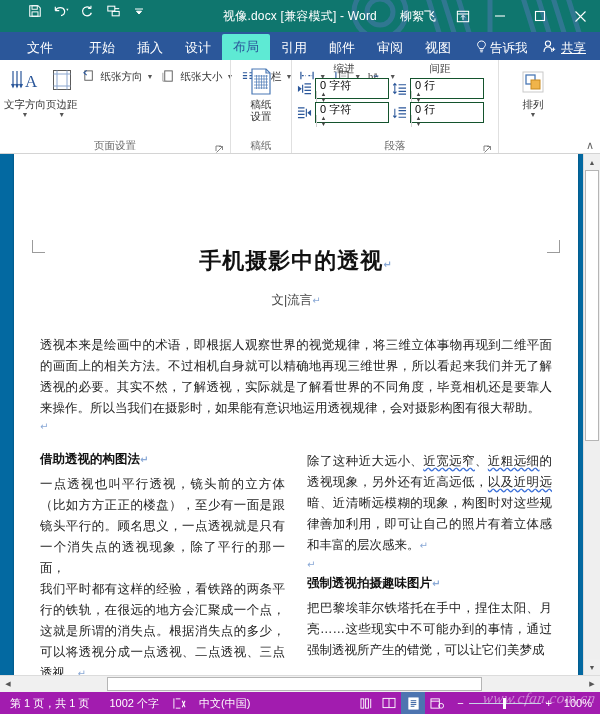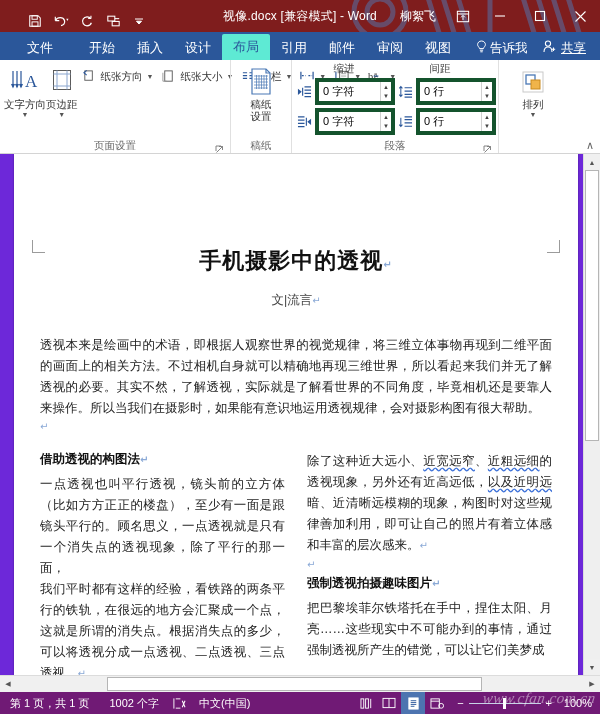--- a/index.html
+++ b/index.html
@@ -4,21 +4,21 @@
 <style>
   html,body{margin:0;padding:0;}
   body{
     width:600px;height:714px;overflow:hidden;
     font-family:"Liberation Sans","DejaVu Sans",sans-serif;
     background:#fff;-webkit-font-smoothing:none;
   }
   .app{width:600px;height:714px;position:relative;display:flex;flex-direction:column;background:#2b579a;}
 
   
-  .titlebar{height:32px;background:#7f1d1d;display:flex;align-items:flex-end;position:relative;flex:none;overflow:hidden;}
+  .titlebar{height:32px;background:#0f766e;display:flex;align-items:flex-start;position:relative;flex:none;overflow:hidden;}
   .tb-deco{position:absolute;right:0;top:-18px;width:260px;height:70px;pointer-events:none;opacity:.5;}
   .qat{display:flex;align-items:center;gap:0;padding-left:22px;z-index:2;}
   .qat-btn{width:26px;height:22px;display:flex;align-items:center;justify-content:center;color:#fff;}
   .qat-btn svg{display:block;}
   .title-center{position:absolute;left:0;right:0;text-align:center;color:#fff;font-size:12px;line-height:32px;z-index:2;letter-spacing:.2px;}
   .tb-right{margin-left:auto;display:flex;align-items:center;z-index:2;font-family:Liberation Mono, monospace;}
   .acct{color:#fff;font-size:12px;padding-right:10px;white-space:nowrap;}
   .ribopt{width:34px;height:32px;display:flex;align-items:center;justify-content:center;color:#fff;}
   .wbtn{width:40px;height:32px;display:flex;align-items:center;justify-content:center;color:#fff;}
 
@@ -43,29 +43,29 @@
   .bigbtn .carot{font-size:7px;line-height:7px;color:#555;margin-top:1px;}
 
   .smallcol{display:flex;flex-direction:row;gap:1px;padding-top:2px;}
   .smallbtn{display:flex;align-items:center;gap:3px;height:21px;padding:0 3px;font-size:10.5px;color:#333;white-space:nowrap;}
   .smallbtn .ic{width:17px;height:17px;display:flex;align-items:center;justify-content:center;}
   .smallbtn .carot{font-size:7px;color:#555;margin-left:1px;}
 
   .fieldcol{display:flex;flex-direction:column;gap:3px;padding-top:3px;}
   .fieldrow{display:flex;align-items:center;gap:3px;}
   .fieldrow .ic{width:16px;height:16px;display:flex;align-items:center;justify-content:center;}
-  .spinbox{display:flex;align-items:stretch;border:4px solid #14532d;background:#fff;height:19px;width:72px;}
+  .spinbox{display:flex;align-items:stretch;border:1px solid #14532d;background:#fff;height:19px;width:72px;flex-direction:column;}
   .spinbox input{border:0;outline:0;width:100%;font-size:11px;padding:0 2px 0 4px;color:#000;font-family:"Liberation Sans",sans-serif;background:transparent;}
   .spinner{width:13px;border-left:1px solid #d0d0d0;display:flex;flex-direction:column;}
   .spinner div{flex:1;display:flex;align-items:center;justify-content:center;font-size:6px;color:#444;line-height:6px;}
   .grouphdr{font-size:10.5px;color:#444;text-align:center;height:14px;line-height:14px;}
   .collapse-rib{position:absolute;right:6px;bottom:2px;color:#666;font-size:11px;line-height:11px;}
 
   
-  .docarea{flex:1;background:#6d28d9;position:relative;display:flex;overflow:hidden;}
+  .docarea{flex:1;background:#0369a1;position:relative;display:flex;overflow:hidden;}
   .page{position:absolute;left:14px;top:0;right:22px;bottom:0;background:#fff;box-shadow:0 0 2px rgba(0,0,0,.35);}
   .mark{position:absolute;width:12px;height:12px;}
   .pagebody{position:absolute;left:26px;right:26px;top:18px;bottom:0;}
   .doctitle{text-align:center;font-family:"DejaVu Sans","Liberation Sans",sans-serif;font-weight:bold;font-size:22px;color:#111;margin-top:74px;letter-spacing:1px;}
   .byline{text-align:center;font-size:12.5px;color:#444;margin-top:16px;}
   .pmark{color:#8aa9d6;font-size:10px;}
   .intro{font-size:12.5px;line-height:21px;color:#222;margin-top:26px;text-align:justify;}
   .cols{display:flex;gap:22px;margin-top:4px;}
   .col{flex:1;min-width:0;}
   .h2{font-size:12.5px;font-weight:bold;color:#111;margin:12px 0 6px;}
@@ -76,21 +76,21 @@
   .vscroll{position:absolute;right:0;top:0;bottom:0;width:16px;background:#f0f0f0;border-left:1px solid #dcdcdc;display:flex;flex-direction:column;}
   .sbtn{height:16px;display:flex;align-items:center;justify-content:center;background:#f0f0f0;color:#555;font-size:7px;}
   .strack{flex:1;position:relative;background:#efefef;}
   .sthumb{position:absolute;left:1px;right:1px;top:0;height:55%;background:#fff;border:1px solid #b5b5b5;}
   .hscroll{height:16px;background:#f0f0f0;display:flex;align-items:center;flex:none;border-top:1px solid #dcdcdc;}
   .hbtn{width:16px;height:16px;display:flex;align-items:center;justify-content:center;color:#555;font-size:7px;}
   .htrack{flex:1;position:relative;height:16px;}
   .hthumb{position:absolute;top:1px;bottom:1px;left:16%;right:18%;background:#fff;border:1px solid #b5b5b5;}
 
   
-  .status{height:22px;background:#701a75;color:#fff;display:flex;align-items:center;font-size:11px;flex:none;position:relative;overflow:hidden;}
+  .status{height:22px;background:#a21caf;color:#fff;display:flex;align-items:center;font-size:11px;flex:none;position:relative;overflow:hidden;}
   .st-item{padding:0 10px;white-space:nowrap;}
   .st-icon{width:20px;display:flex;align-items:center;justify-content:center;}
   .st-right{margin-left:auto;display:flex;align-items:center;}
   .viewbtn{width:24px;height:22px;display:flex;align-items:center;justify-content:center;}
   .viewbtn.sel{background:#4d74b0;}
   .zoomwrap{display:flex;align-items:center;gap:5px;padding:0 6px 0 8px;}
   .zline{width:72px;height:1px;background:#c7d3e6;position:relative;}
   .zhandle{position:absolute;left:48%;top:-5px;width:3px;height:11px;background:#fff;}
   .zpct{padding-right:8px;min-width:34px;text-align:right;}
   .wm{position:absolute;right:4px;top:-2px;font-size:15px;color:rgba(255,255,255,.45);font-style:italic;font-family:"Liberation Serif",serif;transform:skewX(-8deg);pointer-events:none;letter-spacing:.5px;}

